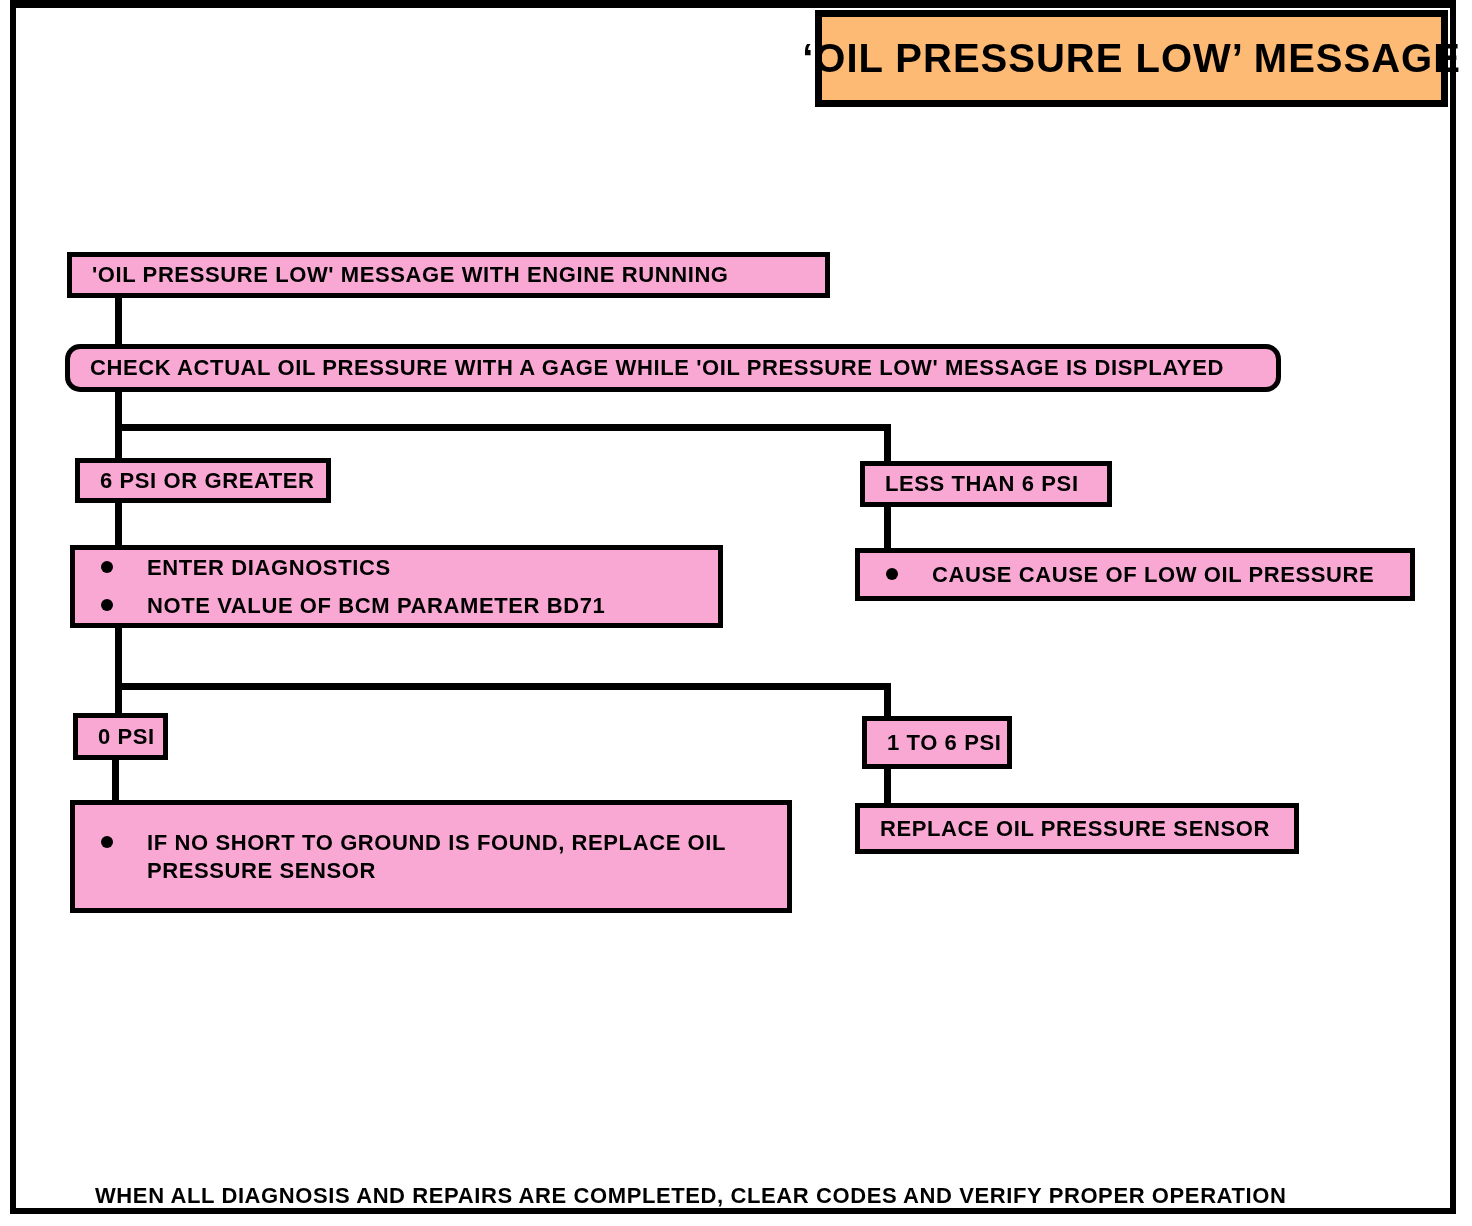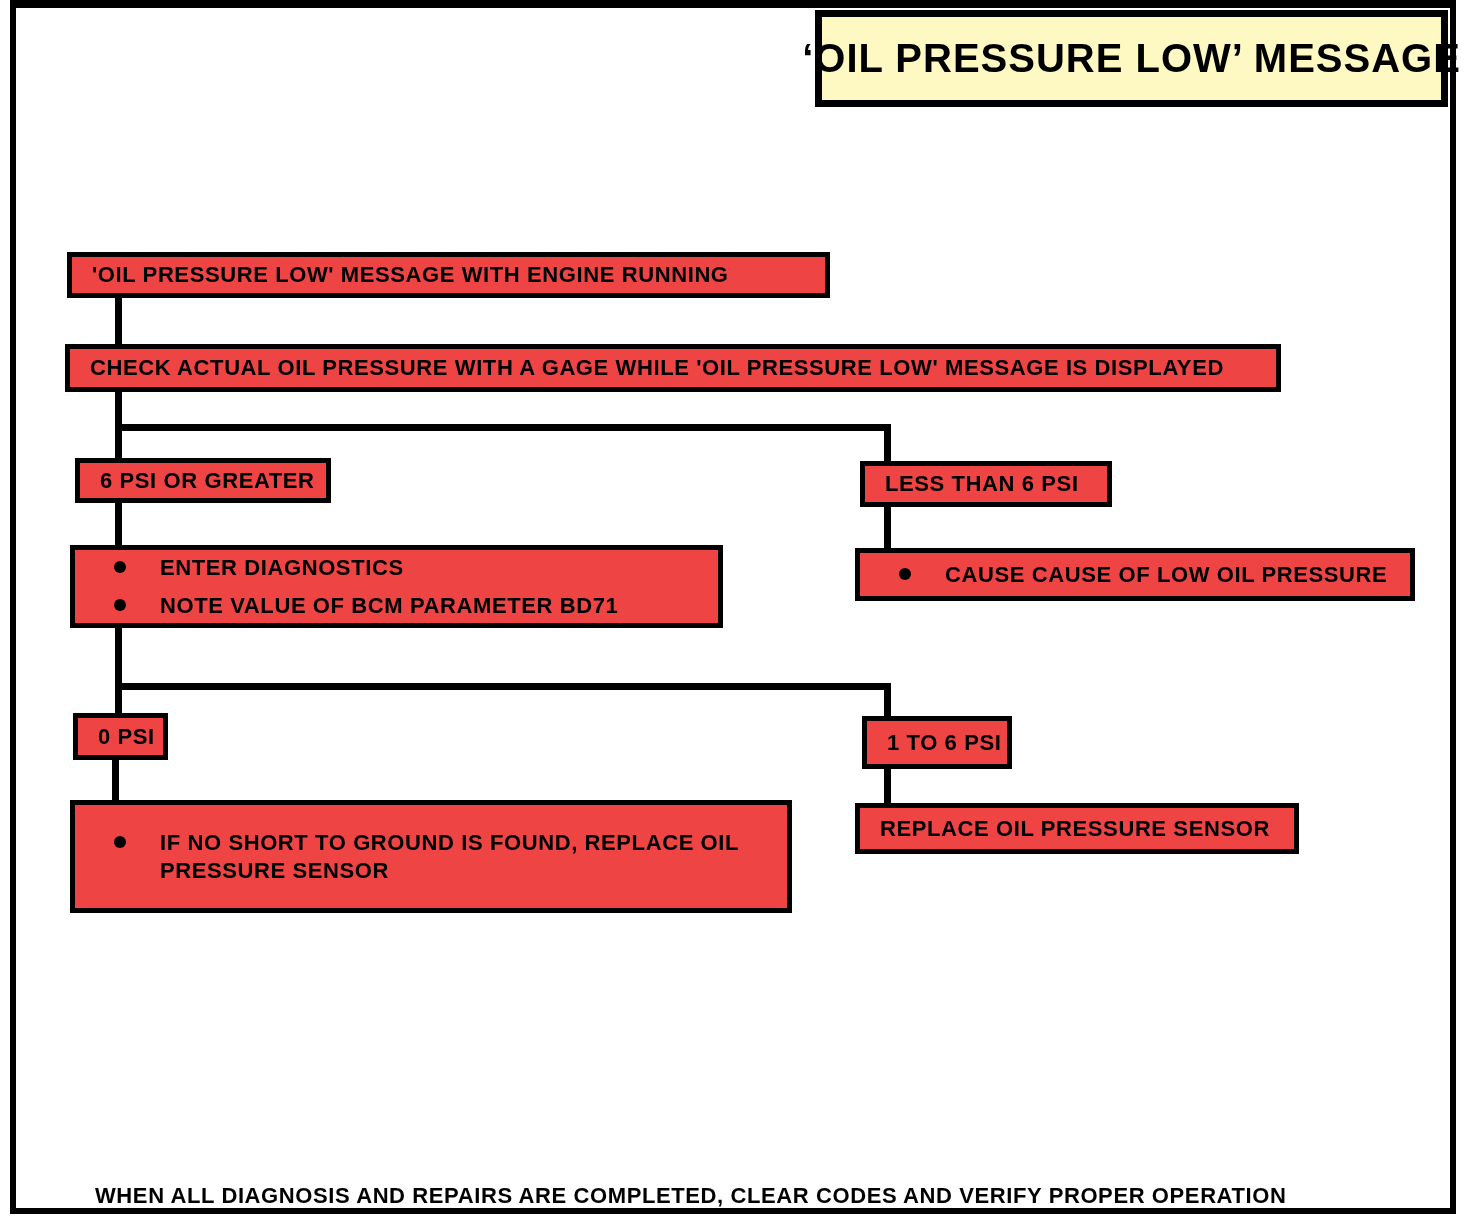--- a/index.html
+++ b/index.html
@@ -13,36 +13,36 @@
   .abs{position:absolute;box-sizing:border-box;}
   
   .page-frame{
     left:10px;top:0;width:1446px;height:1214px;
     border:6px solid #000;border-top-width:8px;
     background:transparent;
   }
   
   .title-box{
     left:815px;top:10px;width:633px;height:97px;
-    background:#fef9c3;border:7px solid #000;
+    background:#fdba74;border:7px solid #000;
     display:flex;align-items:center;justify-content:center;
     font-size:40px;font-weight:700;letter-spacing:1px;
     white-space:nowrap;
   }
   
   .node{
-    background:#ef4444;border:5px solid #000;
+    background:#f9a8d4;border:5px solid #000;
     display:flex;align-items:center;
     font-size:22px;font-weight:700;letter-spacing:0.6px;
     padding:0 14px 0 20px;
     white-space:nowrap;
   }
   .node.bullets{
     flex-direction:column;align-items:stretch;justify-content:center;
-    padding:8px 14px 8px 13px;white-space:normal;
+    padding:8px 14px 8px 0;white-space:normal;
   }
   .bullet-row{
     display:flex;align-items:flex-start;
     padding:5px 0;
   }
   .bullet-glyph{
     flex:0 0 auto;width:12px;height:12px;border-radius:50%;
     background:#000;margin:7px 0 0 26px;
   }
   .bullet-text{
@@ -75,21 +75,21 @@
 <div class="abs conn" style="left:115px;top:627px;width:7px;height:88px;"></div>
 <div class="abs conn" style="left:115px;top:683px;width:776px;height:7px;"></div>
 <div class="abs conn" style="left:884px;top:683px;width:7px;height:34px;"></div>
 <div class="abs conn" style="left:112px;top:758px;width:7px;height:44px;"></div>
 <div class="abs conn" style="left:884px;top:762px;width:7px;height:43px;"></div>
 
 <div class="abs node" style="left:67px;top:252px;width:763px;height:46px;">
   <span>'OIL PRESSURE LOW' MESSAGE WITH ENGINE RUNNING</span>
 </div>
 
-<div class="abs node" style="left:65px;top:344px;width:1216px;height:48px;">
+<div class="abs node" style="left:65px;top:344px;width:1216px;height:48px;border-radius:15px;">
   <span>CHECK ACTUAL OIL PRESSURE WITH A GAGE WHILE 'OIL PRESSURE LOW' MESSAGE IS DISPLAYED</span>
 </div>
 
 <div class="abs node" style="left:75px;top:458px;width:256px;height:45px;">
   <span>6 PSI OR GREATER</span>
 </div>
 
 <div class="abs node" style="left:860px;top:461px;width:252px;height:46px;">
   <span>LESS THAN 6 PSI</span>
 </div>

